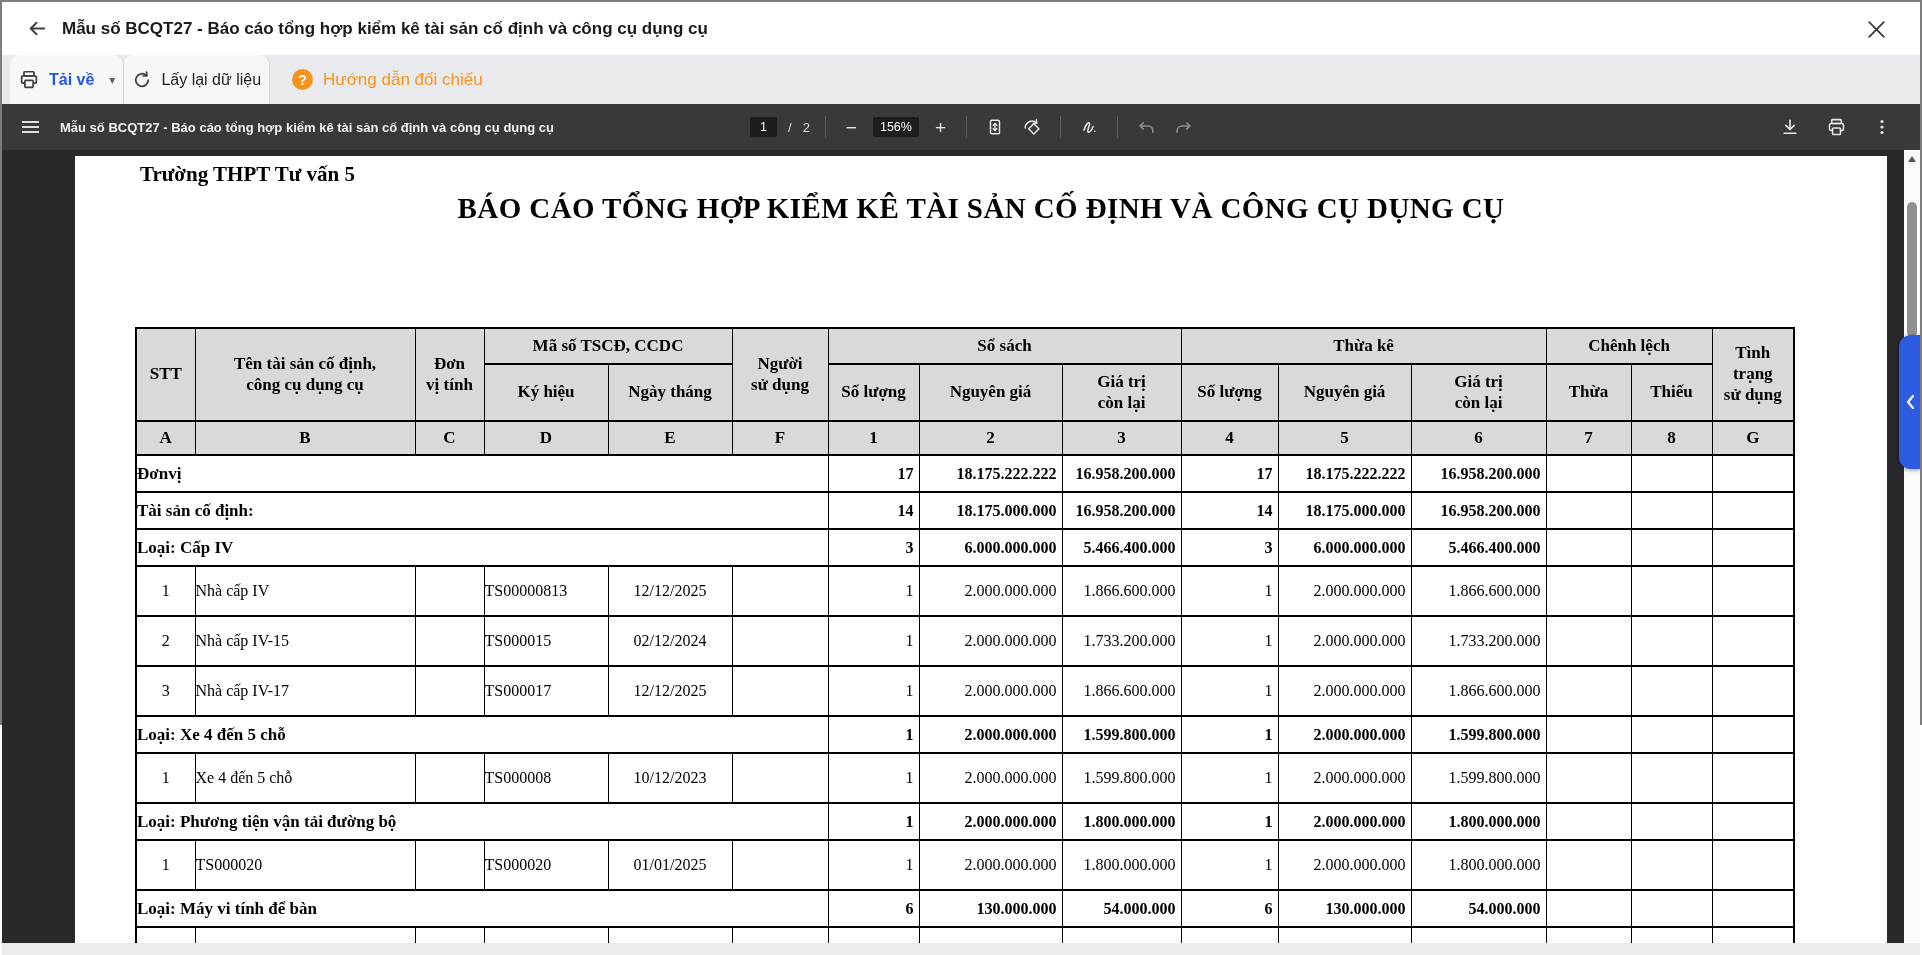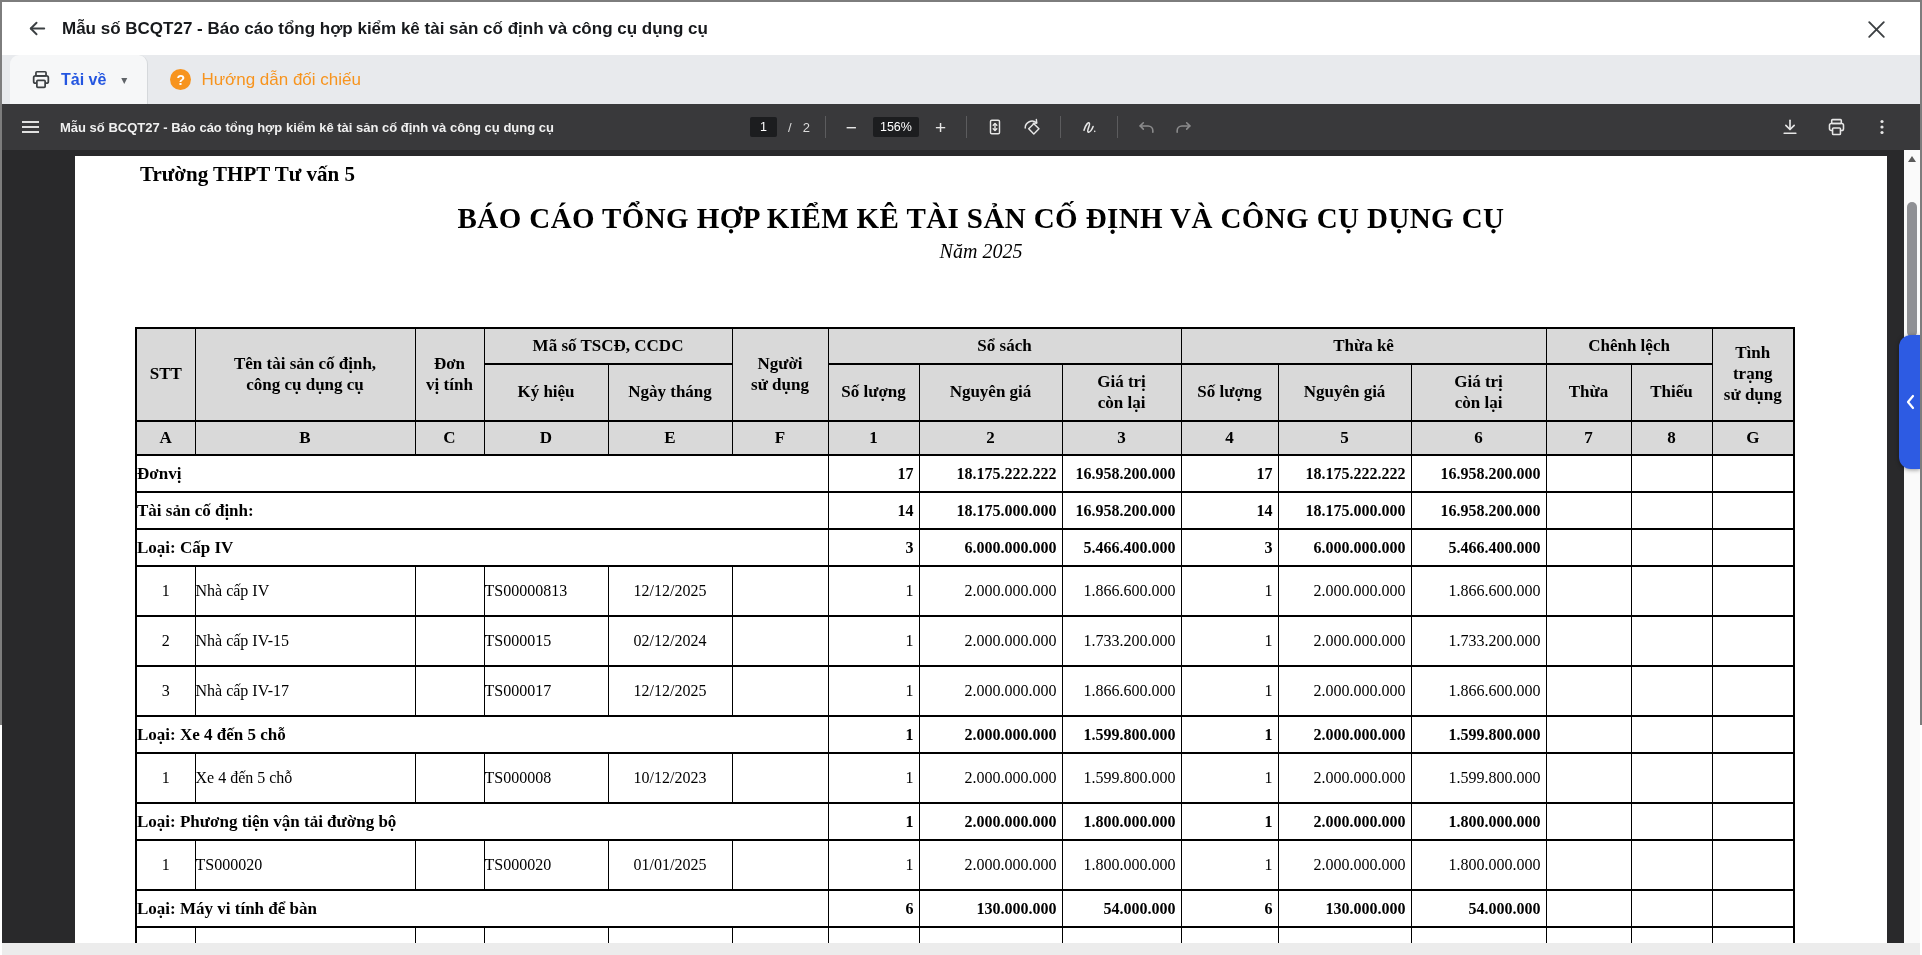--- a/index.html
+++ b/index.html
@@ -13,21 +13,21 @@
               background:#fff; display:flex; align-items:center; }
   .back-btn { margin-left:18px; width:34px; height:34px; display:flex;
               align-items:center; justify-content:center; cursor:pointer; }
   .win-title { margin-left:8px; font-size:17px; font-weight:700; color:#17191c; }
   .close-btn { position:absolute; right:26px; top:9px; width:36px; height:36px;
                display:flex; align-items:center; justify-content:center; cursor:pointer; }
 
   
   .actionbar { position:absolute; left:0; top:53px; width:1918px; height:49px;
                background:#e8eaed; display:flex; align-items:stretch; }
-  .seg { display:flex; align-items:center; gap:9px; padding:0 20px;
+  .seg { display:flex; align-items:center; gap:9px; padding:0 8px;
          background:#f6f7f8; border-right:1px solid #d5d8db;
          border-radius:9px 9px 0 0; cursor:pointer; }
   .seg:first-child { margin-left:8px; }
   .dl-label { color:#2456e0; font-size:16px; font-weight:700; }
   .caret { color:#5f6368; font-size:12px; margin-left:6px; }
   .rf-label { color:#1c1e21; font-size:16px; }
   .guide { display:flex; align-items:center; gap:10px; padding:0 22px; cursor:pointer; }
   .qmark { width:21px; height:21px; border-radius:50%; background:#f7941e; color:#fff;
            font-size:14px; font-weight:700; display:flex; align-items:center;
            justify-content:center; }
@@ -56,21 +56,21 @@
   .pdf-right { position:absolute; right:25px; top:0; height:46px; display:flex;
                align-items:center; gap:20px; }
 
   
   .viewer { position:absolute; left:0; top:148px; width:1918px; height:793px;
             background:#29292b; overflow:hidden; }
   .page { position:absolute; left:73px; top:6px; width:1812px; height:900px;
           background:#fff; }
   .org-name { position:absolute; left:65px; top:6px; font-family:"Liberation Serif", serif;
               font-size:21px; font-weight:700; color:#000; }
-  .doc-title { position:absolute; left:0; top:46px; width:100%; text-align:center;
+  .doc-title { position:absolute; left:0; top:36px; width:100%; text-align:center;
                font-family:"Liberation Serif", serif; font-size:29px; font-weight:700;
                letter-spacing:.4px; color:#000; }
   .doc-sub { position:absolute; left:0; top:84px; width:100%; text-align:center;
              font-family:"Liberation Serif", serif; font-size:20px; font-style:italic;
              color:#000; }
 
   
   table.report { position:absolute; left:60px; top:171px; width:1658px;
                  border-collapse:collapse; table-layout:fixed;
                  font-family:"Liberation Serif", serif; color:#000;
@@ -134,20 +134,27 @@
   <div class="actionbar">
     <div class="seg">
       <svg width="22" height="22" viewBox="0 0 24 24" fill="none" stroke="#3c4043" stroke-width="1.9" stroke-linejoin="round">
           <rect x="6.5" y="3" width="11" height="4.5" rx="1"></rect>
           <rect x="4" y="7.5" width="16" height="8" rx="2"></rect>
           <rect x="7.5" y="12.5" width="9" height="7.5" rx="1" fill="#f6f7f8"></rect>
         </svg>
       <span class="dl-label">Tải về</span>
       <span class="caret">▾</span>
     </div>
+    <div class="seg">
+      <svg width="20" height="20" viewBox="0 0 24 24" fill="none" stroke="#3c4043" stroke-width="2.1" stroke-linecap="round">
+          <path d="M19.5 12a7.5 7.5 0 1 1-2.2-5.3"></path>
+          <polyline points="17.5 2.5 17.8 6.9 13.4 7.2" fill="none"></polyline>
+        </svg>
+      <span class="rf-label">Lấy lại dữ liệu</span>
+    </div>
     <div class="guide">
       <span class="qmark">?</span>
       <span class="guide-label">Hướng dẫn đối chiếu</span>
     </div>
   </div>
 
   <div class="pdfbar">
     <span class="hamburger">
         <i></i>
         <i></i>
@@ -222,21 +229,20 @@
             <circle cx="9" cy="14.5" r="1.6"></circle>
           </svg>
       </span>
     </div>
   </div>
 
   <div class="viewer">
     <div class="page">
       <div class="org-name">Trường THPT Tư vấn 5</div>
       <div class="doc-title">BÁO CÁO TỔNG HỢP KIỂM KÊ TÀI SẢN CỐ ĐỊNH VÀ CÔNG CỤ DỤNG CỤ</div>
-      <div class="doc-sub">Năm 2025</div>
 
       <table class="report">
         <colgroup>
           <col style="width:59px">
             <col style="width:220px">
             <col style="width:69px">
           <col style="width:124px">
             <col style="width:124px">
             <col style="width:96px">
           <col style="width:91px">

